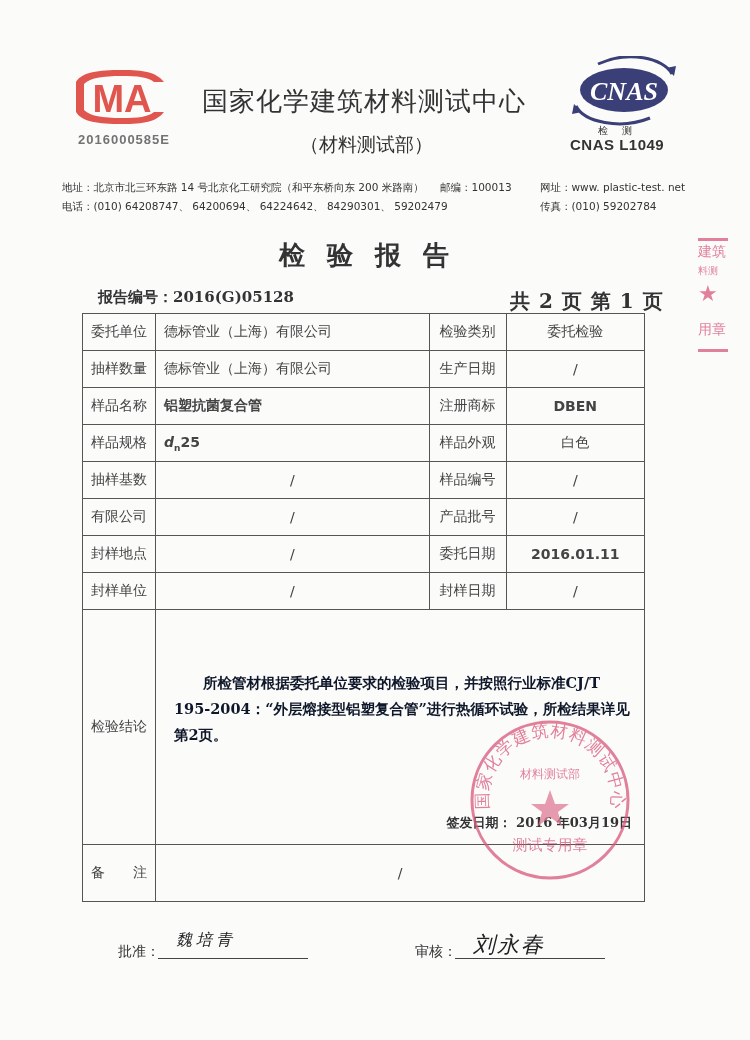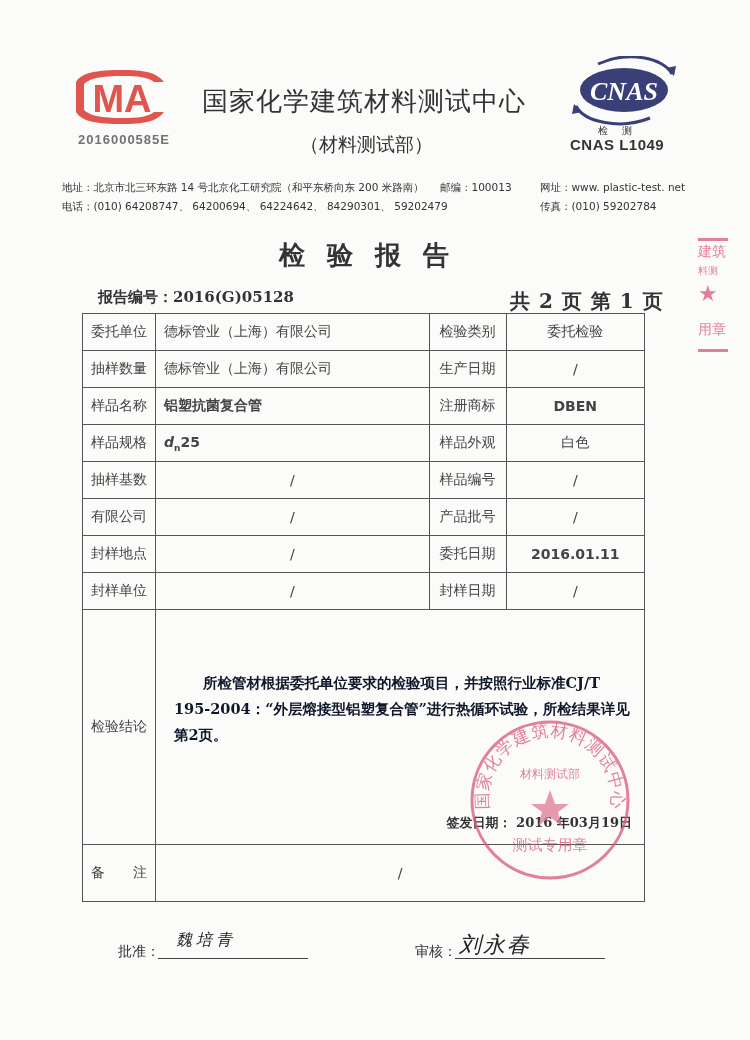--- a/index.html
+++ b/index.html
@@ -160,14 +160,14 @@
   <div style="margin-top:12px;">用章</div>
   <div style="border-top:3px solid #d9577a;width:30px;margin-top:10px;"></div>
 </div>
 
 <div class="abs sig-row" style="left:118px;top:943px;">批准：</div>
 <div class="abs sig-line" style="left:158px;top:930px;width:150px;height:28px;">
   <span style="font-family:'DejaVu Serif',serif;font-style:italic;font-size:16px;color:#222;margin-left:18px;letter-spacing:4px;">魏培青</span>
 </div>
 <div class="abs sig-row" style="left:415px;top:943px;">审核：</div>
 <div class="abs sig-line" style="left:455px;top:930px;width:150px;height:28px;">
-  <span style="font-family:'DejaVu Serif',serif;font-style:italic;font-size:22px;color:#222;margin-left:4px;letter-spacing:2px;">刘永春</span>
+  <span style="font-family:'DejaVu Serif',serif;font-style:italic;font-size:22px;color:#222;margin-left:18px;letter-spacing:2px;">刘永春</span>
 </div>
 
 </body></html>

